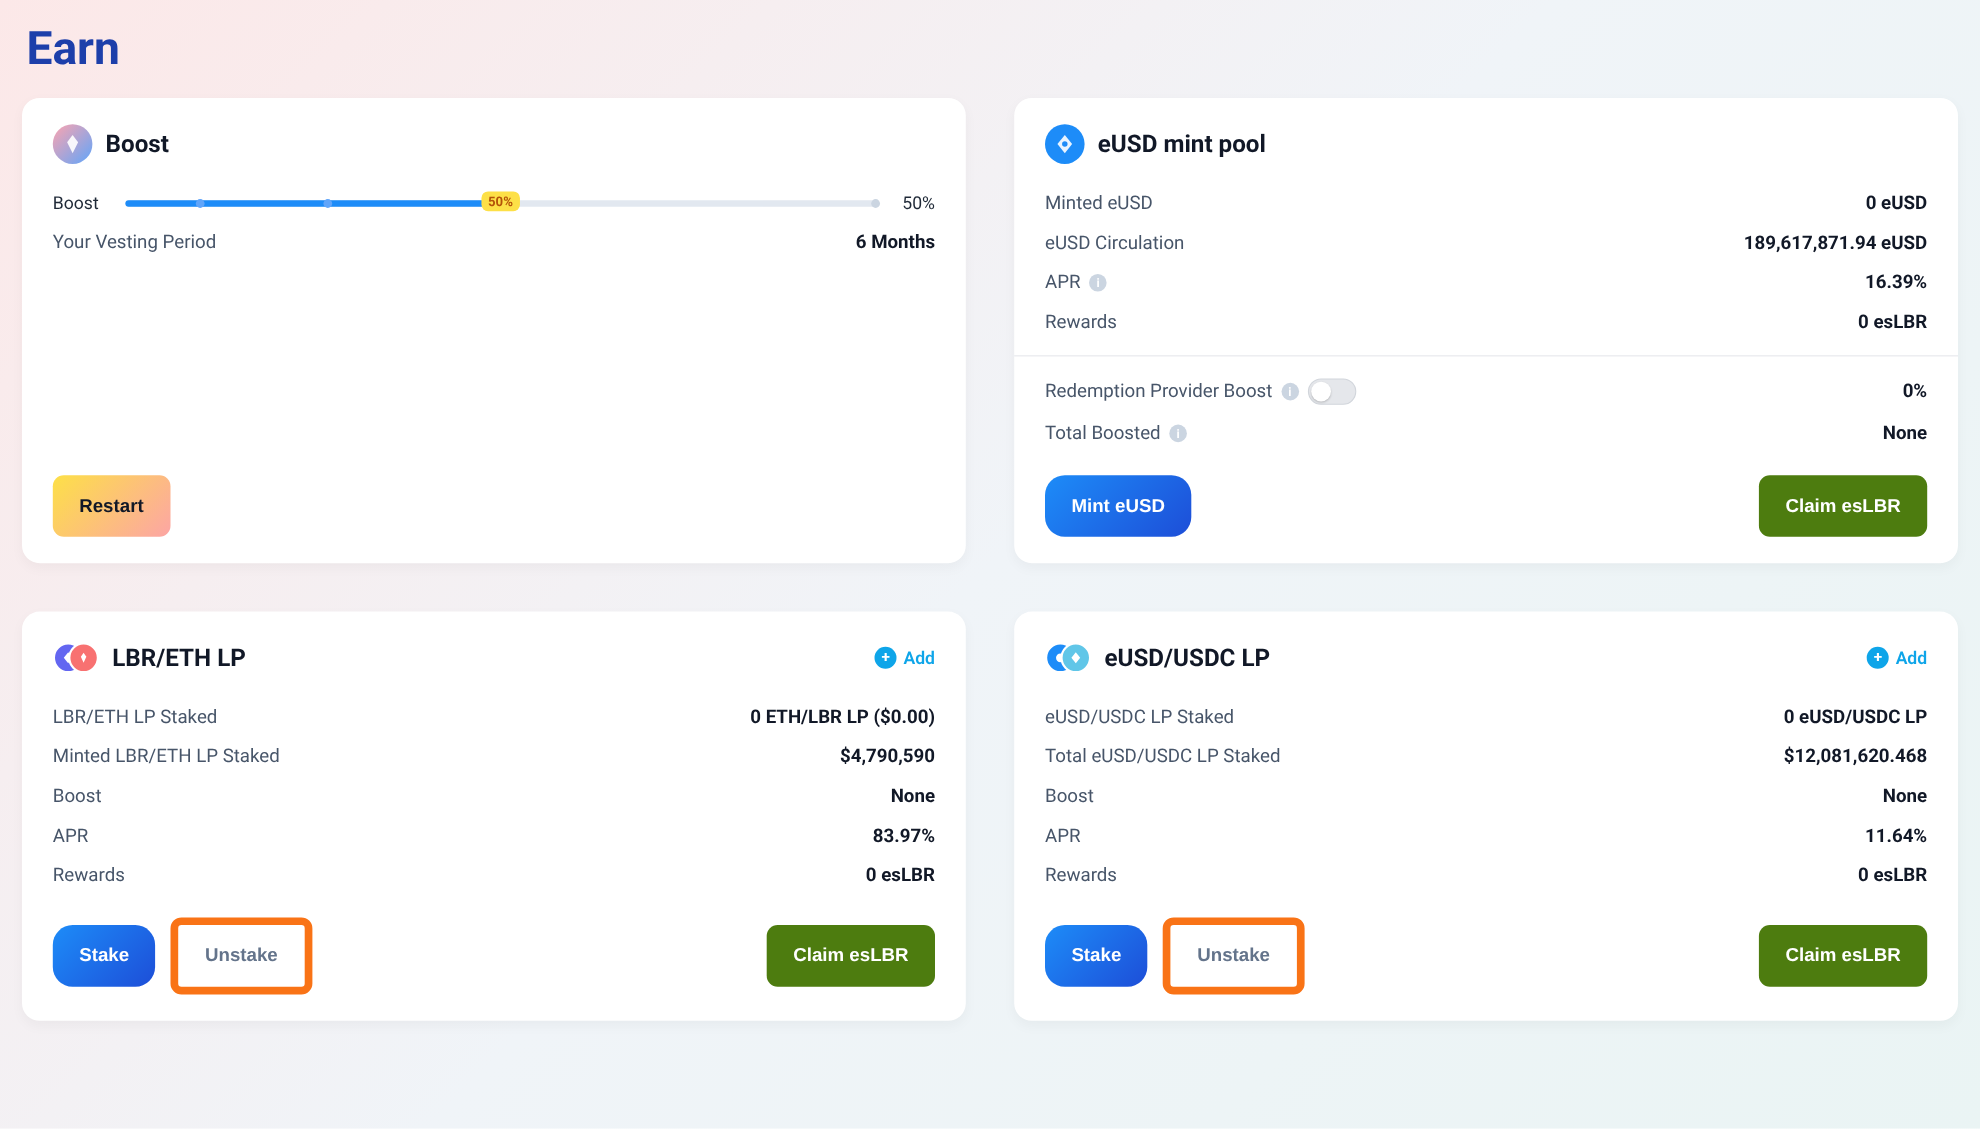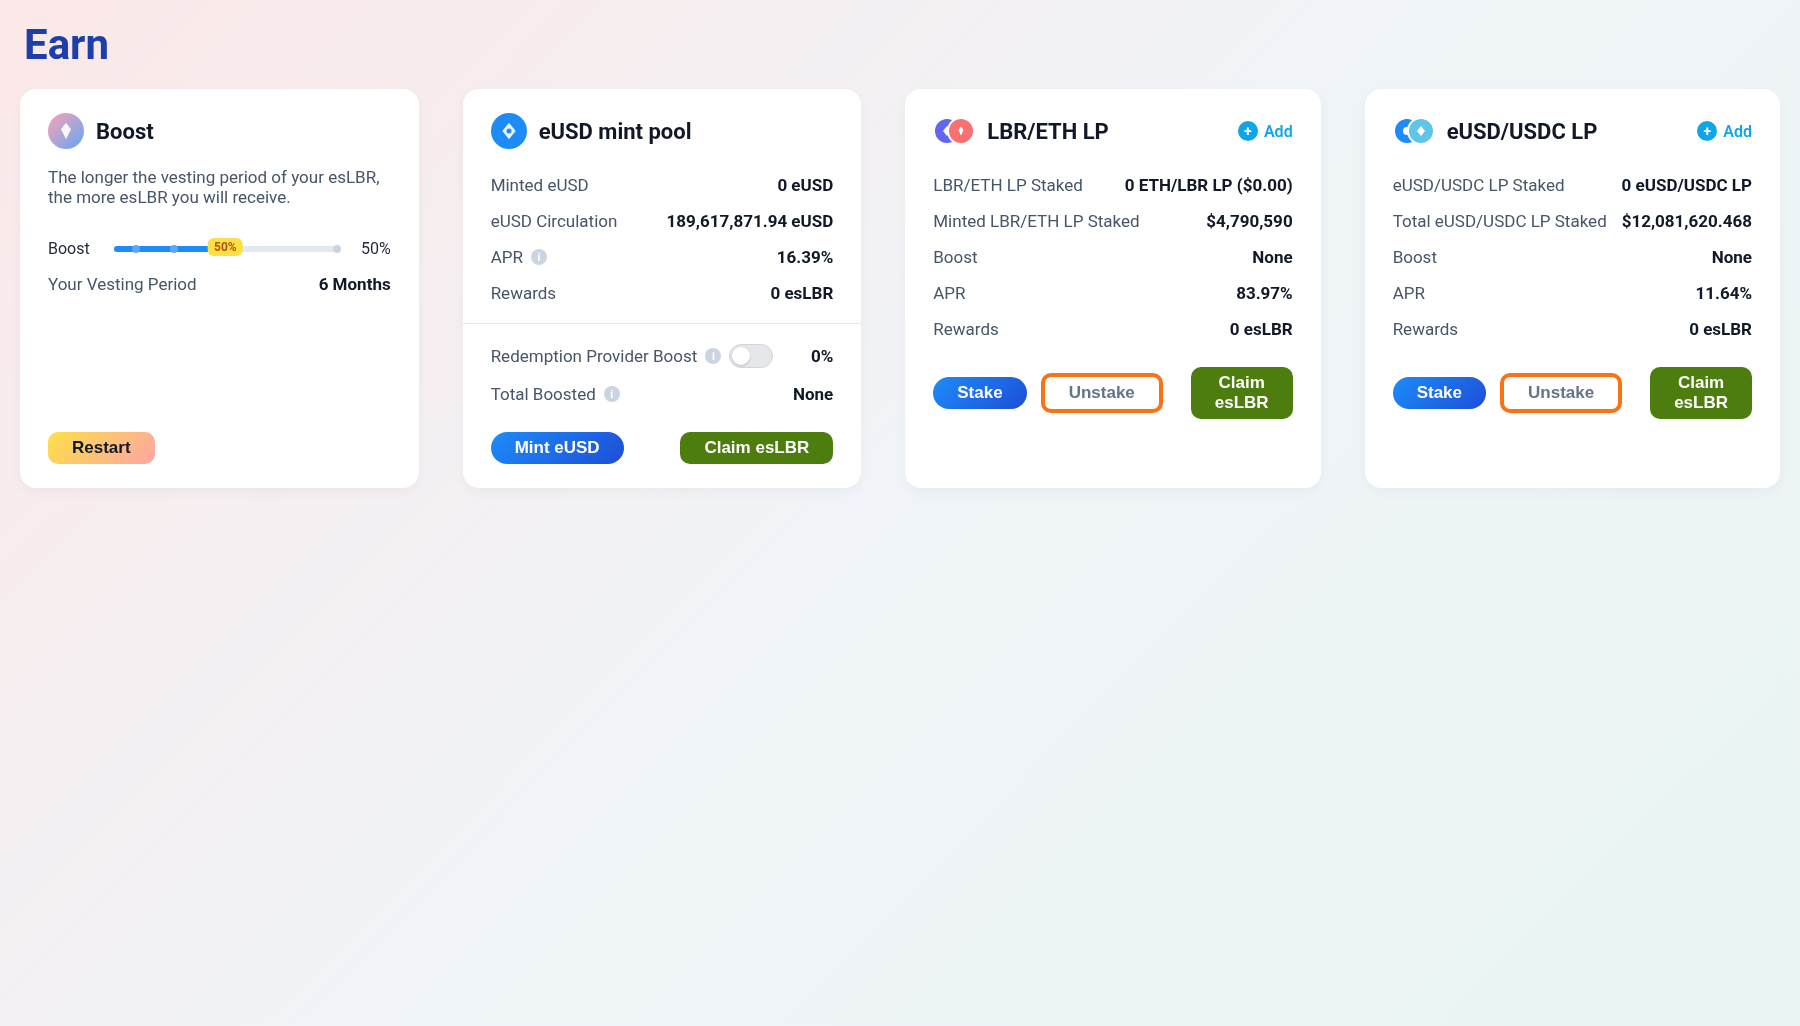--- a/index.html
+++ b/index.html
@@ -13,21 +13,21 @@
 }
 .page-title {
   font-size: 42px;
   font-weight: 700;
   color: #1d3faa;
   margin-bottom: 20px;
   padding-left: 4px;
 }
 .grid {
   display: grid;
-  grid-template-columns: 1fr 1fr 1fr 1fr;
+  grid-template-columns: 1fr 1fr;
   gap: 44px;
 }
 .card {
   background: #ffffff;
   border-radius: 16px;
   box-shadow: 0 4px 12px rgba(0,0,0,0.04);
   padding: 24px 28px;
   display: flex;
   flex-direction: column;
 }
@@ -180,35 +180,35 @@
   left: 2px;
   box-shadow: 0 1px 2px rgba(0,0,0,0.2);
 }
 .button-row {
   display: flex;
   gap: 14px;
   margin-top: 20px;
   align-items: center;
 }
 .btn {
-  padding: 6px 24px;
+  padding: 18px 24px;
   border-radius: 10px;
   font-size: 17px;
   font-weight: 600;
   border: none;
   cursor: pointer;
 }
 .btn-primary {
   background: linear-gradient(135deg, #1d8cf8, #1d4ed8);
   color: #fff;
   border-radius: 18px;
 }
 .btn-outline {
   background: #fff;
-  border: 4px solid #f97316;
+  border: 7px solid #f97316;
   color: #64748b;
 }
 .btn-muted {
   background: #4d7c0f;
   color: #fff;
 }
 .btn-gradient {
   background: linear-gradient(135deg, #fde047, #fca5a5);
   color: #111827;
 }
@@ -236,21 +236,20 @@
 
   <div class="card">
     <div class="card-header">
       <div class="icon-circle icon-boost">
         <svg width="20" height="20" viewBox="0 0 24 24" fill="none">
             <path d="M12 2 L18 10 L12 22 L6 10 Z" fill="#fff" opacity="0.9"></path>
           </svg>
       </div>
       <div class="card-title">Boost</div>
     </div>
-    <div class="desc">The longer the vesting period of your esLBR, the more esLBR you will receive.</div>
 
     <div class="slider-row">
       <span>Boost</span>
       <div class="slider-track">
         <div class="slider-fill" style="width:50%"></div>
         <div class="slider-dot filled" style="left:10%"></div>
         <div class="slider-dot filled" style="left:27%"></div>
         <div class="slider-badge" style="left:50%">50%</div>
         <div class="slider-dot" style="left:100%"></div>
       </div>

